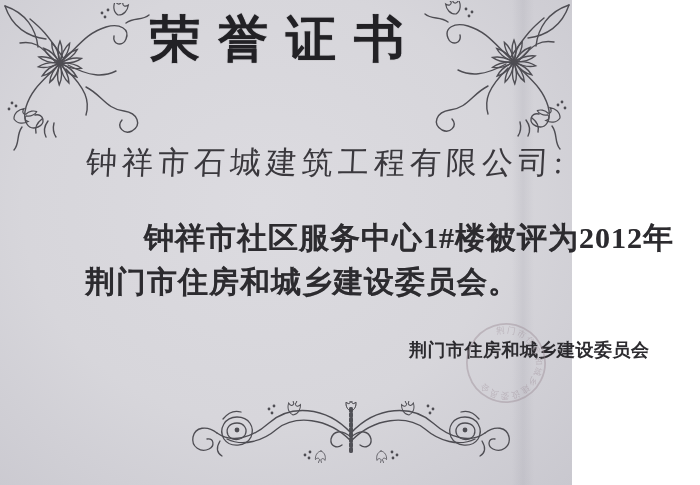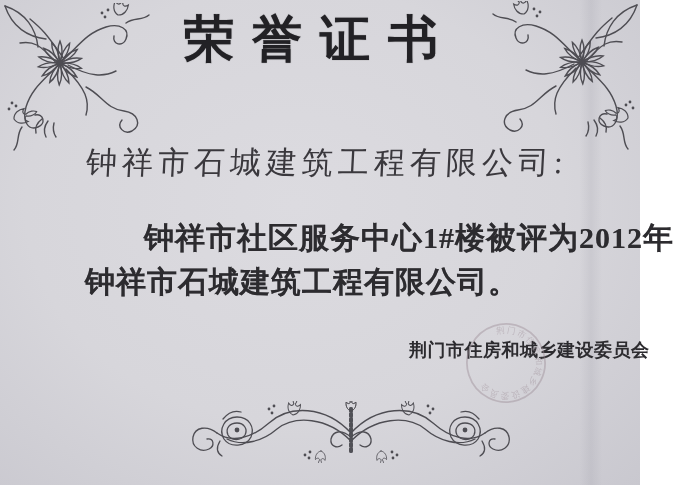--- a/index.html
+++ b/index.html
@@ -3,21 +3,21 @@
 <meta charset="utf-8">
 <style>
   :root{
     --paper:#d7d6db; --paper-edge:#c9c8cf; --ink:#2c2b2f; --title-ink:#222125;
     --hand-ink:#3a383d; --flourish:#4e4d53; --seal:#9a8a94;
   }
   *{margin:0;padding:0;box-sizing:border-box;}
   html,body{width:700px;height:485px;overflow:hidden;}
   body{font-family:"Liberation Serif","DejaVu Serif",serif;}
   .page{
-    position:relative;width:640px;height:485px;
+    position:relative;width:572px;height:485px;
     background:radial-gradient(ellipse at 46% 42%, #dcdbe0 0%, var(--paper) 55%, var(--paper-edge) 100%);
   }
   
   .page::before{
     content:"";position:absolute;top:0;bottom:0;right:38px;width:22px;pointer-events:none;
     background:linear-gradient(90deg, rgba(110,110,125,0) 0%, rgba(110,110,125,.10) 50%, rgba(110,110,125,0) 100%);
   }
   .corner{position:absolute;color:var(--flourish);}
   .corner-tl{left:2px;top:3px;width:150px;height:150px;}
   .corner-tr{right:0px;top:1px;width:150px;height:152px;}
@@ -152,21 +152,21 @@
 
   <svg class="corner corner-tr" viewBox="0 0 150 150">
     <use href="#cornerOrnament" transform="translate(150,0) scale(-1,1)"></use>
   </svg>
 
   <div class="title">荣誉证书</div>
 
   <div class="recipient">钟祥市石城建筑工程有限公司:</div>
 
   <div class="body-line body-line-1">钟祥市社区服务中心1#楼被评为2012年</div>
-  <div class="body-line body-line-2">钟祥市石城建筑工程有限公司。</div>
+  <div class="body-line body-line-2">荆门市住房和城乡建设委员会。</div>
 
   <div class="issuer">荆门市住房和城乡建设委员会</div>
 
   <svg class="seal" viewBox="0 0 84 84">
     <g opacity="0.42" transform="rotate(-18 42 42)">
       <circle cx="42" cy="42" r="39" fill="none" stroke="currentColor" stroke-width="1.8"></circle>
       <text font-size="8.5" fill="currentColor" letter-spacing="1.5" font-family="Liberation Serif, DejaVu Serif, serif">
         <textPath href="#sealArc">荆门市住房和城乡建设委员会</textPath>
       </text>
     </g>

